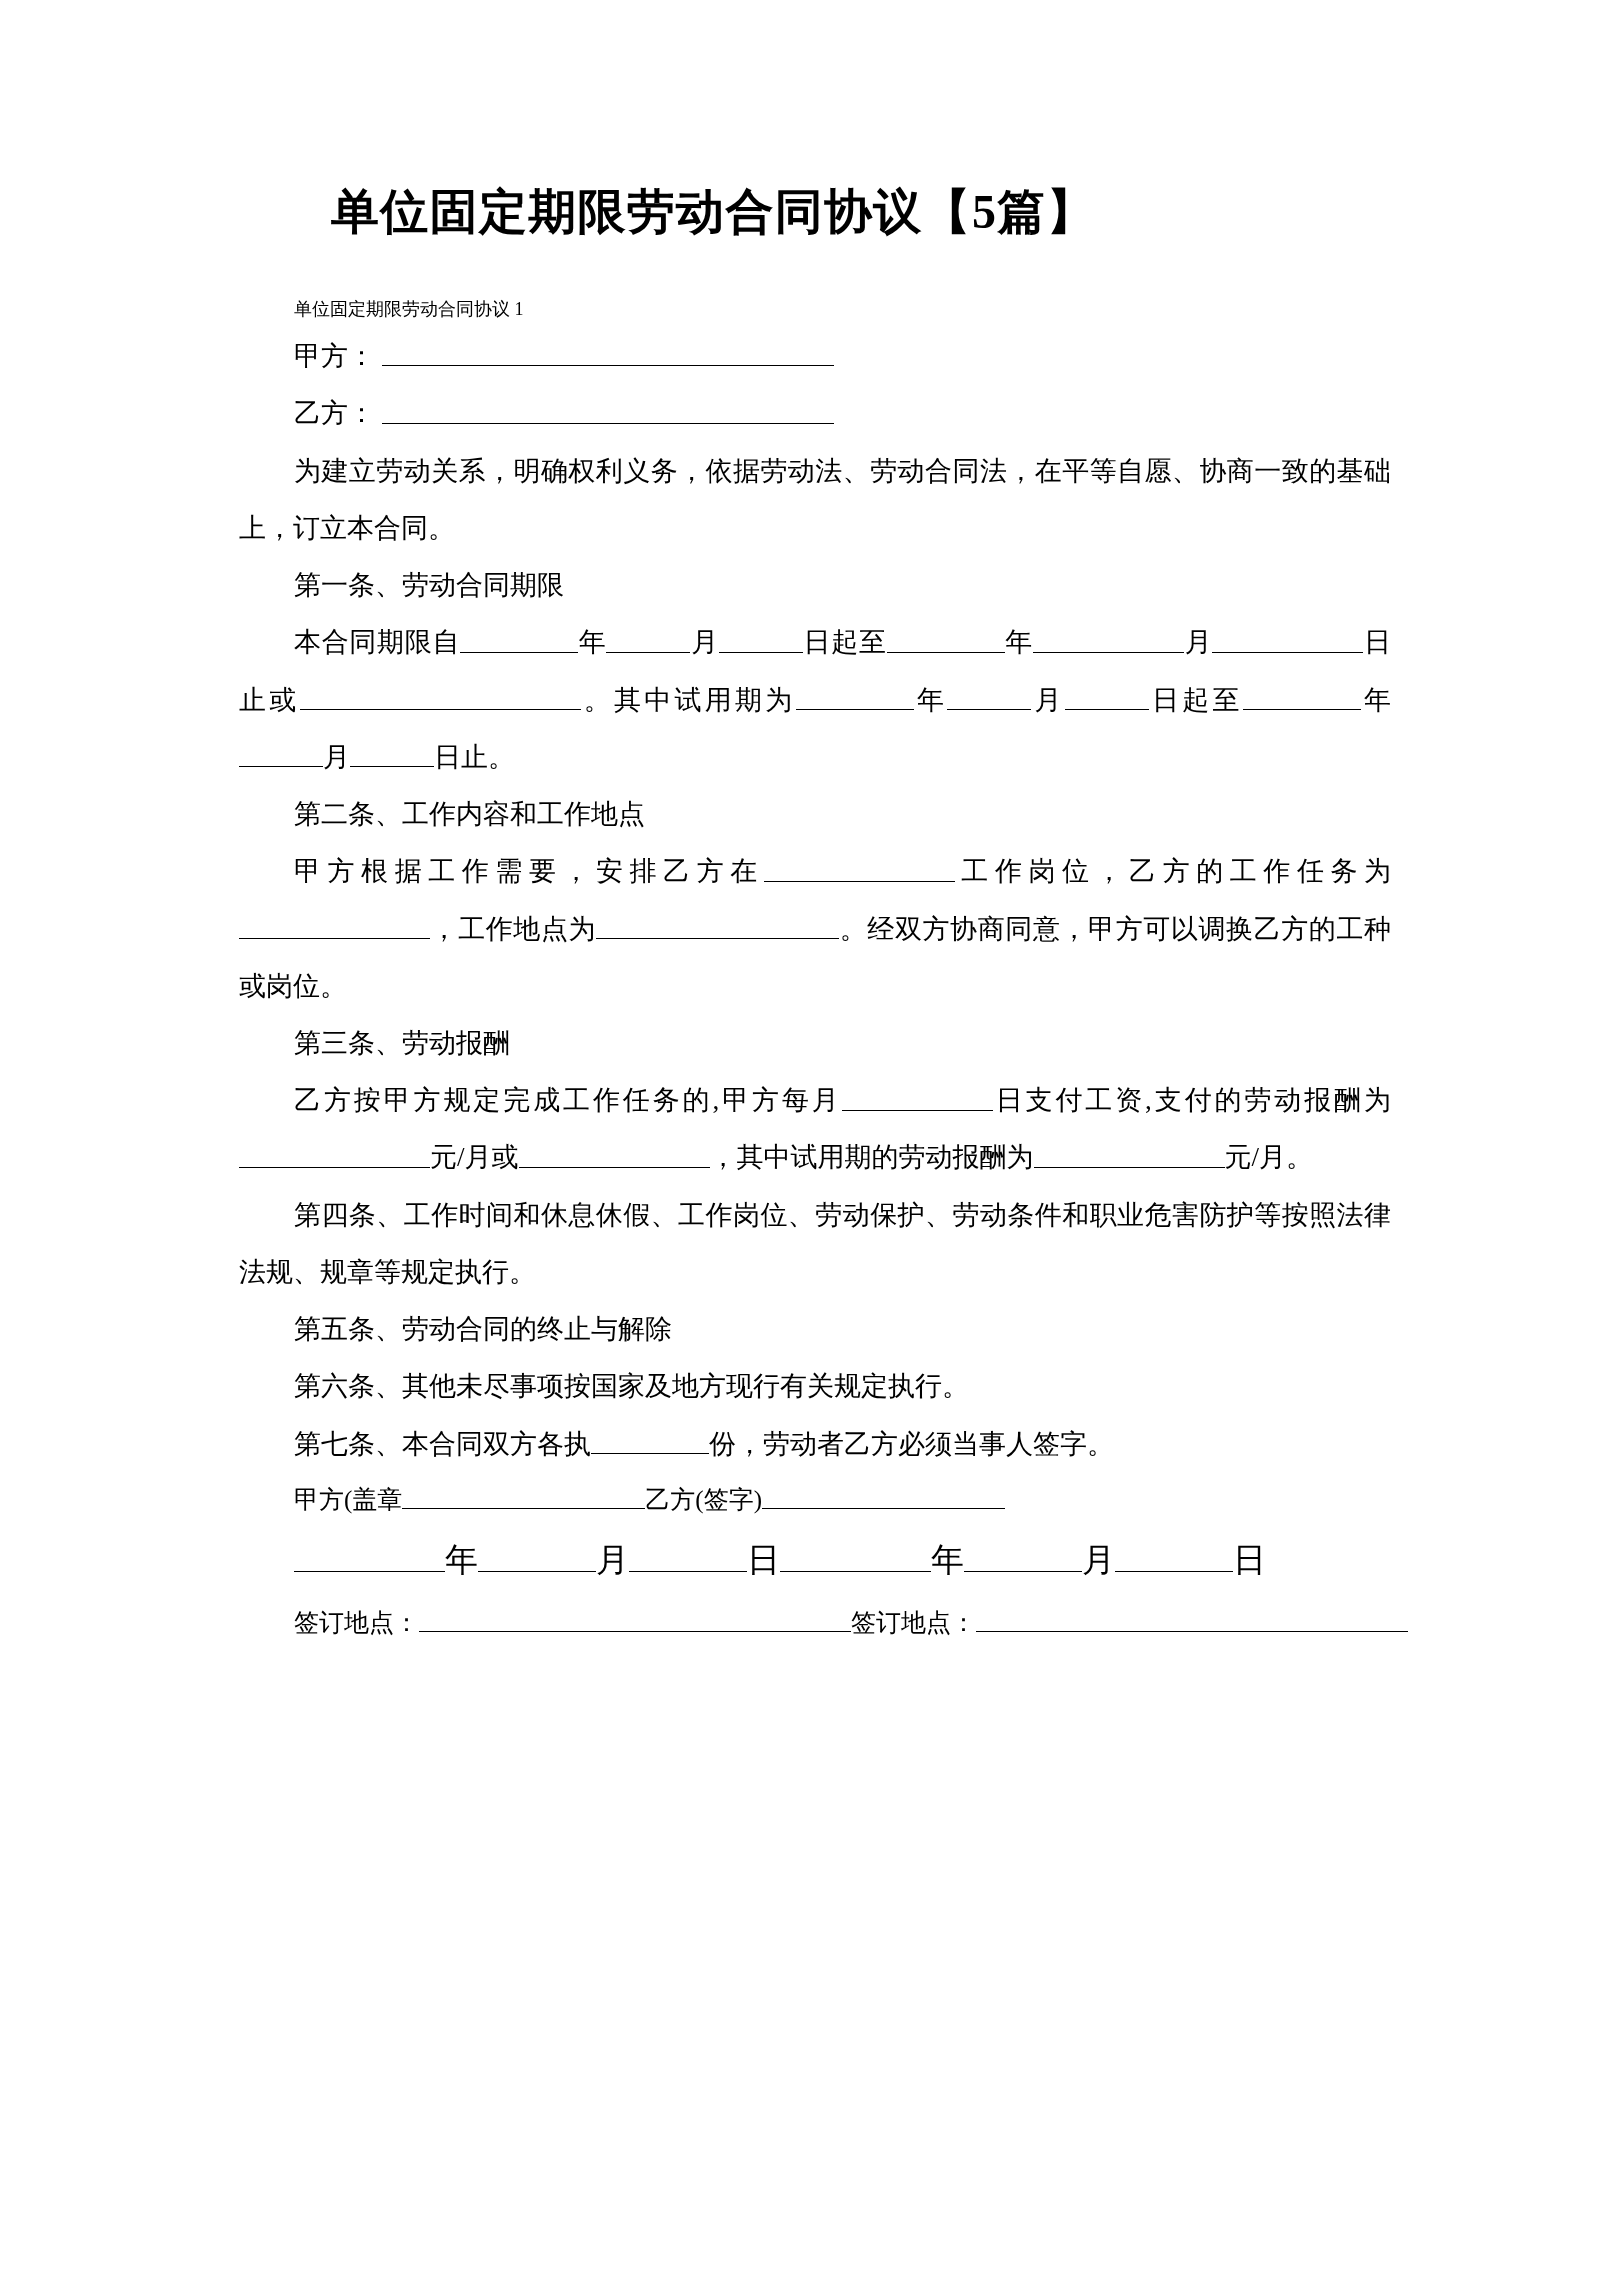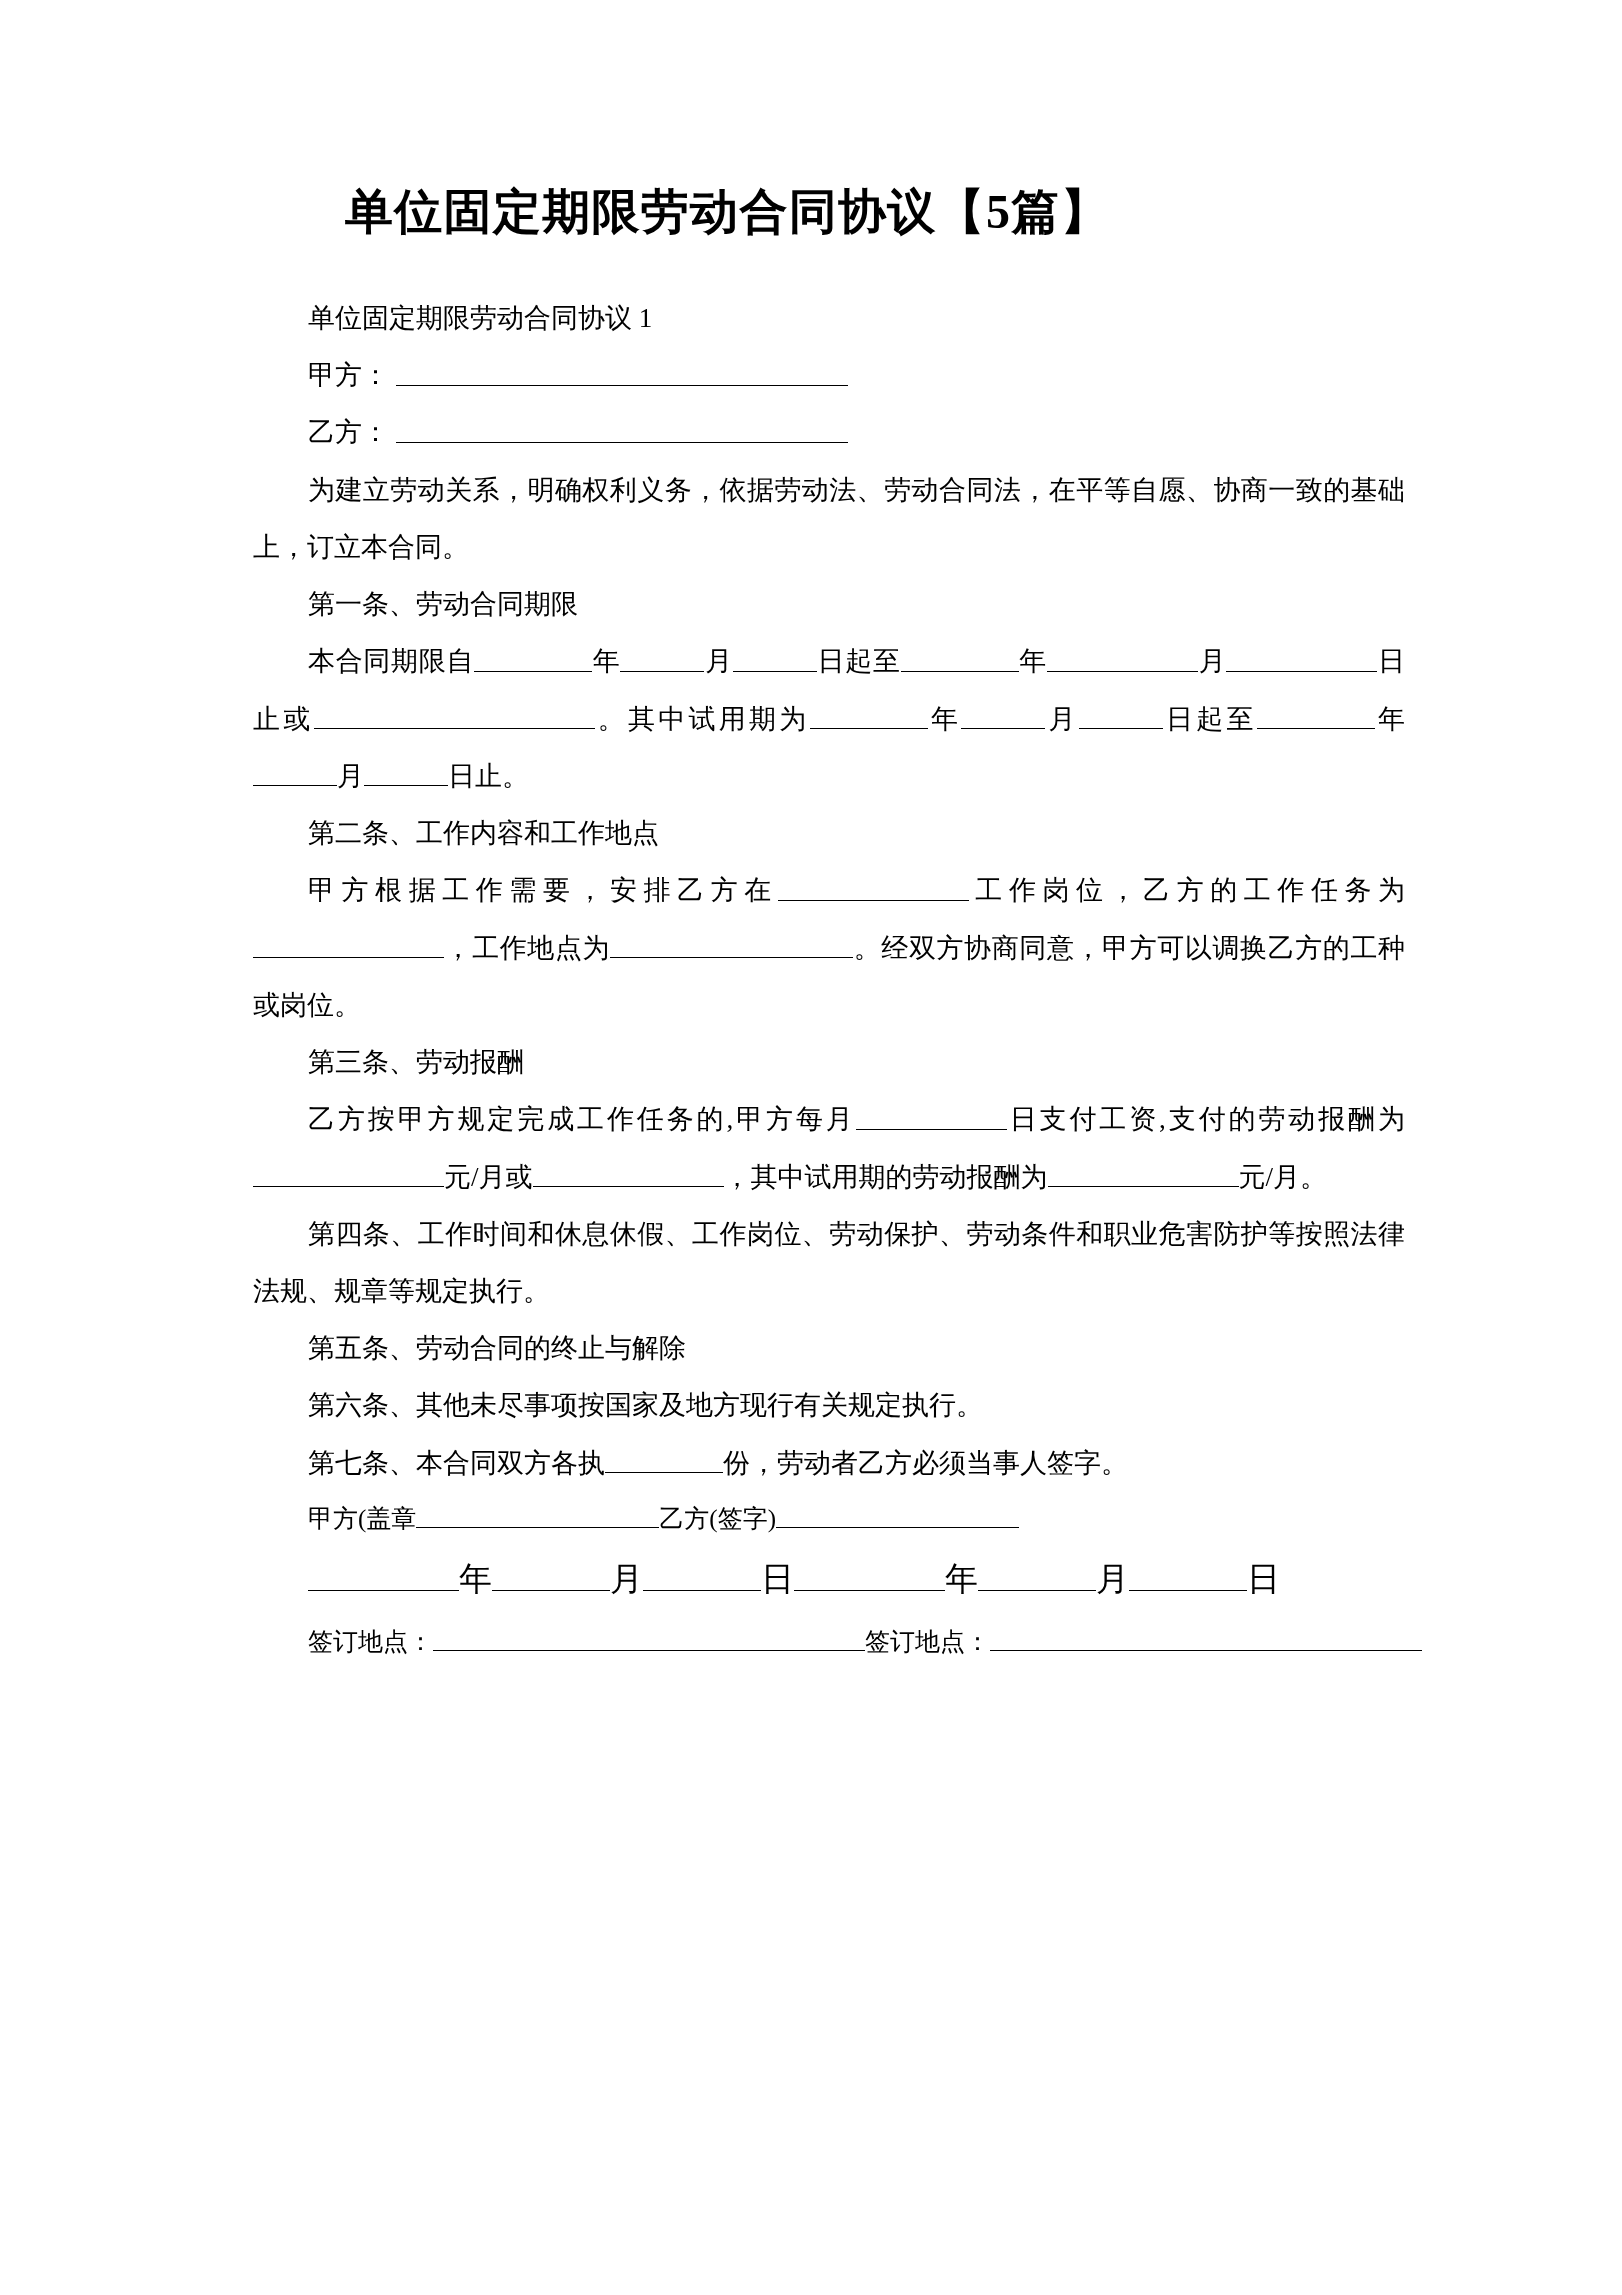--- a/index.html
+++ b/index.html
@@ -12,21 +12,21 @@
     height: 2295px;
     background: #ffffff;
     position: relative;
     box-sizing: border-box;
     overflow: hidden;
     font-family: "Liberation Serif", "DejaVu Serif", serif;
     color: #000000;
   }
   .content {
     position: absolute;
-    left: 253px;
+    left: 239px;
     top: 0;
     width: 1152px;
   }
 
   
   .doc-title {
     font-size: 48px;
     font-weight: bold;
     line-height: 1.25;
     letter-spacing: 1.3px;
@@ -50,21 +50,21 @@
   }
   .indent {
     text-indent: 55px;
   }
   .spacer-top {
     height: 48px;
   }
 
   
   .subtitle {
-    font-size: 27px;
+    font-size: 18px;
     line-height: 2.12;
     margin: 0;
     text-indent: 55px;
   }
 
   
   .blank {
     display: inline-block;
     border-bottom: 1.3px solid #000000;
     vertical-align: baseline;

